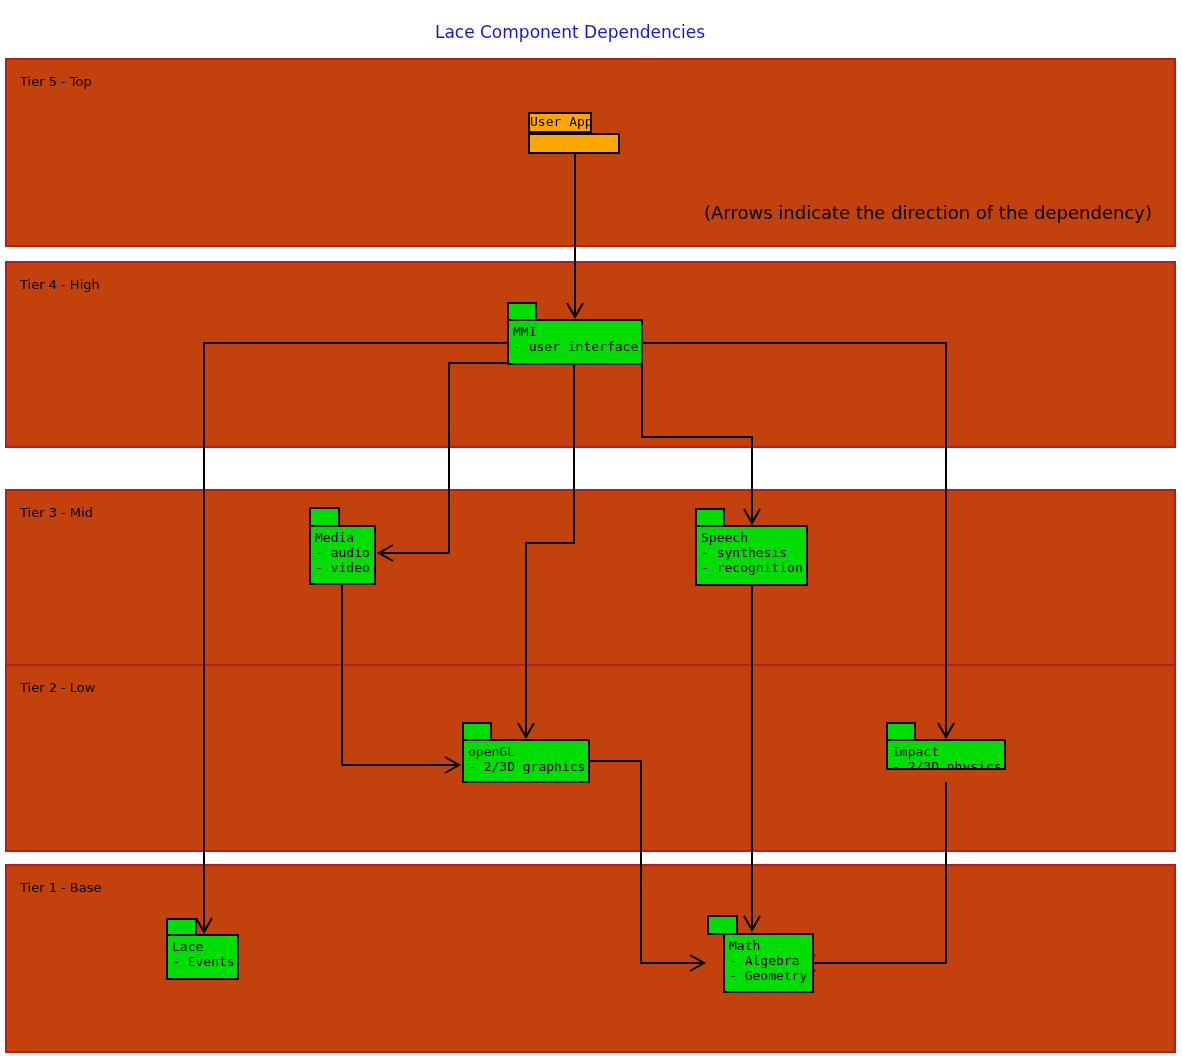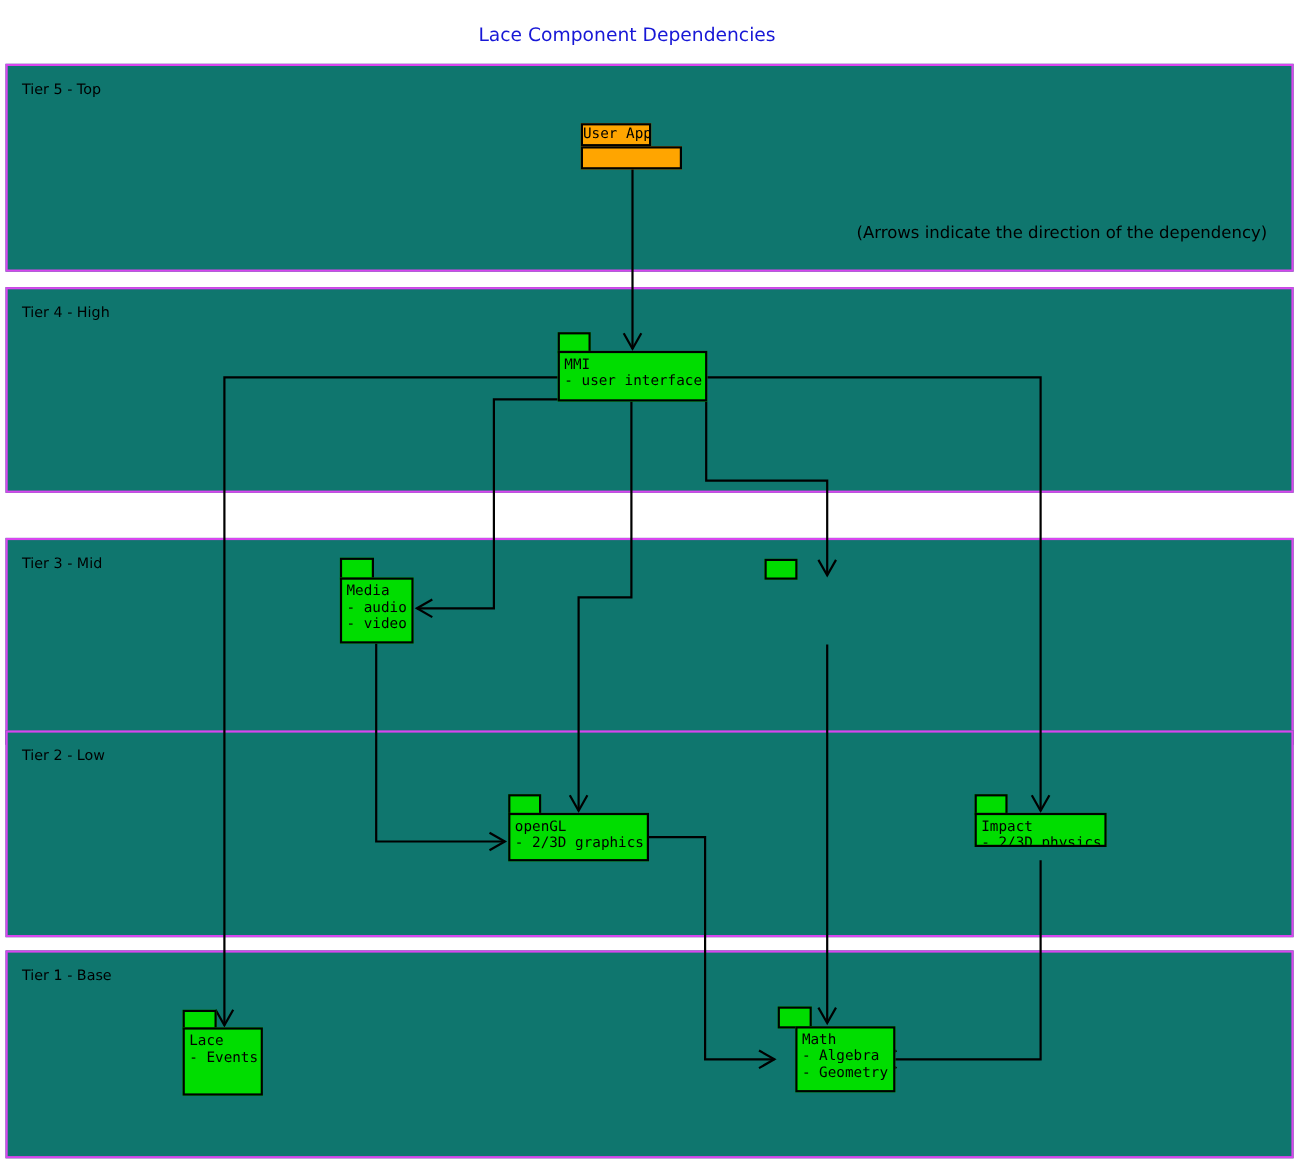--- a/index.html
+++ b/index.html
@@ -13,39 +13,39 @@
   .diagram-title {
     position: absolute;
     top: 22px; left: 0; width: 1140px;
     text-align: center;
     font-size: 17px;
     color: #1717d6;
   }
   .tier {
     position: absolute;
     left: 5px; width: 1171px;
-    background: #0f766e;
-    border: 2px solid #d946ef;
+    background: #c2410c;
+    border: 2px solid #b91c1c;
     box-sizing: border-box;
   }
   .tier5 { top: 58px;  height: 189px; }
   .tier4 { top: 261px; height: 187px; }
   .tier3 { top: 489px; height: 188px; }
   .tier2 { top: 664px; height: 188px; }
   .tier1 { top: 864px; height: 189px; }
   .tier-label {
     position: absolute;
     left: 13px; top: 14px;
     font-size: 13px;
     color: #000000;
   }
   .annotation {
     position: absolute;
     top: 202px; right: 30px;
-    font-size: 15px;
+    font-size: 18px;
     color: #000000;
   }
   svg.edges { position: absolute; top: 0; left: 0; }
   .comp-tab {
     position: absolute;
     background: #00dd00;
     border: 2px solid #000000;
     box-sizing: border-box;
   }
   .comp-body {
@@ -86,21 +86,21 @@
   .mmi-body   { left:507px; top:319px; width:136px; height:46px; }
   .media-tab  { left:309px; top:507px; width:31px; height:20px; }
   .media-body { left:309px; top:525px; width:67px;  height:60px; }
   .speech-tab { left:695px; top:508px; width:30px; height:19px; }
   .speech-body{ left:695px; top:525px; width:113px; height:61px; }
   .opengl-tab { left:462px; top:722px; width:30px; height:19px; }
   .opengl-body{ left:462px; top:739px; width:128px; height:44px; }
   .impact-tab { left:886px; top:722px; width:30px; height:19px; }
   .impact-body{ left:886px; top:739px; width:120px; height:31px; }
   .lace-tab   { left:166px; top:918px; width:31px; height:18px; }
-  .lace-body  { left:166px; top:934px; width:73px;  height:62px; }
+  .lace-body  { left:166px; top:934px; width:73px;  height:46px; }
   .math-tab   { left:707px; top:915px; width:31px; height:20px; }
   .math-body  { left:707px; top:933px; width:91px;  height:60px;margin-left:16px; }
 </style>
 </head>
 <body>
 
 <div class="page">
 
   <div class="diagram-title">Lace Component Dependencies</div>
 
@@ -154,20 +154,25 @@
   </div>
 
   <div class="comp-tab media-tab"></div>
   <div class="comp-body media-body">
     <div>Media</div>
     <div>- audio</div>
     <div>- video</div>
   </div>
 
   <div class="comp-tab speech-tab"></div>
+  <div class="comp-body speech-body">
+    <div>Speech</div>
+    <div>- synthesis</div>
+    <div>- recognition</div>
+  </div>
 
   <div class="comp-tab opengl-tab"></div>
   <div class="comp-body opengl-body">
     <div>openGL</div>
     <div>- 2/3D graphics</div>
   </div>
 
   <div class="comp-tab impact-tab"></div>
   <div class="comp-body impact-body">
     <div>Impact</div>

